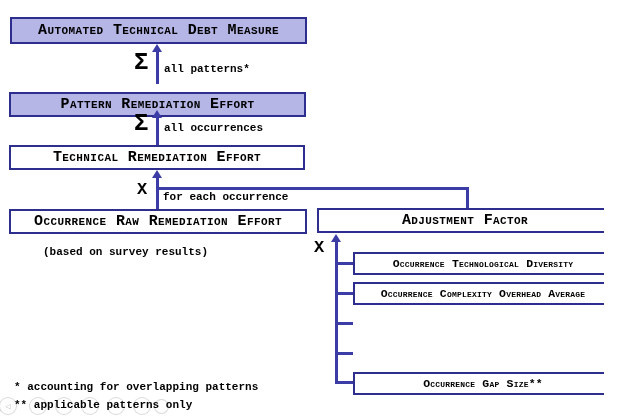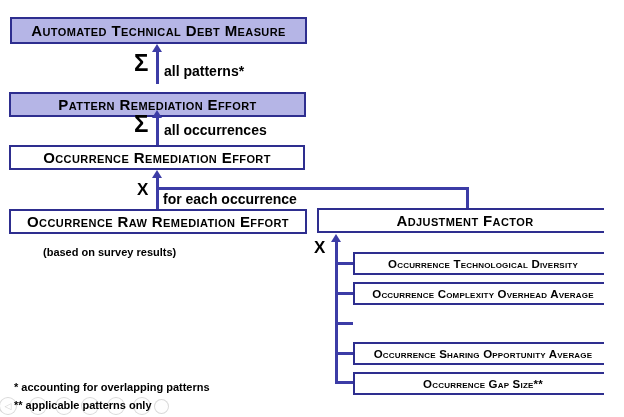--- a/index.html
+++ b/index.html
@@ -7,21 +7,21 @@
     --arrow:#3c3ca6;
     --purple:#b5b5e6;
     --text:#000000;
   }
   html,body{margin:0;padding:0;background:#ffffff;}
   #canvas{
     position:relative;
     width:604px;height:417px;
     background:#ffffff;
     overflow:hidden;
-    font-family:Liberation Sans, sans-serif;
+    font-family:Liberation Mono, monospace;
     color:var(--text);
   }
   .box{
     position:absolute;
     box-sizing:border-box;
     border:2px solid var(--border);
     background:#ffffff;
     display:flex;align-items:center;justify-content:center;
     font-weight:bold;
     font-variant:small-caps;
@@ -54,21 +54,21 @@
   .op-symbol{
     position:absolute;
     font-weight:bold;
     font-size:24px;
     line-height:1;
   }
   .op-symbol.x{font-size:17px;}
   .op-label{
     position:absolute;
     font-weight:bold;
-    font-size:14px;
+    font-size:11px;
     white-space:nowrap;
   }
   .note{
     position:absolute;
     font-weight:bold;
     font-size:11px;
     white-space:nowrap;
     z-index:5;
   }
   .ghost-circle{
@@ -86,29 +86,28 @@
 </style>
 </head>
 <body>
 
 <div id="canvas">
 
   <div class="box purple" style="left:10px;top:17px;width:297px;height:27px;">Automated Technical Debt Measure</div>
 
   <div class="box purple" style="left:9px;top:84px;width:297px;height:25px;margin-top:8px;">Pattern Remediation Effort</div>
 
-  <div class="box" style="left:9px;top:145px;width:296px;height:25px;">Occurrence Remediation Effort</div>
+  <div class="box" style="left:9px;top:145px;width:296px;height:25px;">Technical Remediation Effort</div>
 
   <div class="box" style="left:9px;top:209px;width:298px;height:25px;">Occurrence Raw Remediation Effort</div>
 
   <div class="box" style="left:317px;top:208px;width:296px;height:25px;">Adjustment Factor</div>
 
   <div class="factor-box" style="top:282px;">Occurrence Complexity Overhead Average</div>
   <div class="factor-box" style="top:252px;">Occurrence Technological Diversity</div>
-  <div class="factor-box" style="top:342px;">Occurrence Sharing Opportunity Average</div>
   <div class="factor-box" style="top:372px;">Occurrence Gap Size**</div>
 
   <div class="arrowhead" style="left:152px;top:44px;"></div>
   <div class="vline" style="left:156px;top:50px;height:34px;"></div>
   <div class="op-symbol" style="left:134px;top:51px;">Σ</div>
   <div class="op-label" style="left:164px;top:63px;">all patterns*</div>
 
   <div class="arrowhead" style="left:152px;top:110px;"></div>
   <div class="vline" style="left:156px;top:116px;height:29px;"></div>
   <div class="op-symbol" style="left:134px;top:112px;">Σ</div>

